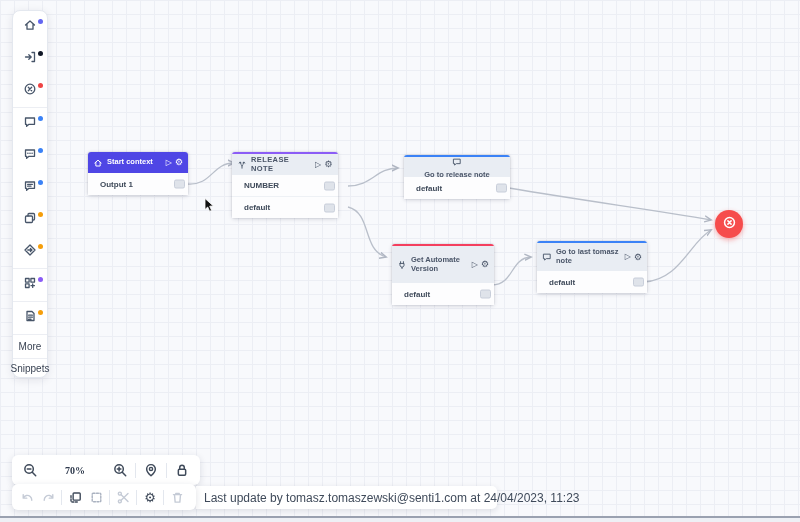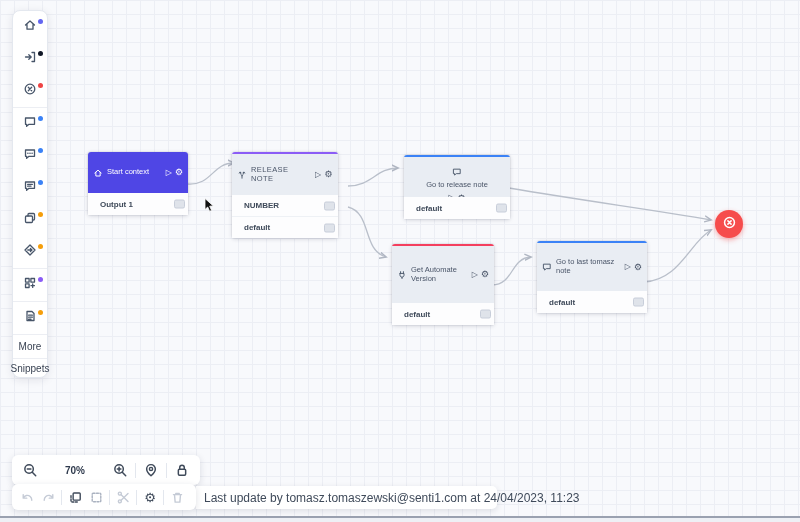--- a/index.html
+++ b/index.html
@@ -21,22 +21,22 @@
   svg.wires{position:absolute;left:0;top:0;pointer-events:none;}
   .wire{fill:none;stroke:#b9bfca;stroke-width:1.3px;}
   
   .node{
     position:absolute;background:#fdfdfe;border-radius:3px;
     box-shadow:0 1px 4px rgba(25,33,61,.18),0 0 0 1px rgba(25,33,61,.04);
     font-size:8px;color:#3f4a5a;
   }
   .node-accent{border-top:2.5px solid #888;border-top-left-radius:3px;border-top-right-radius:3px;}
   .node-header{
-    display:flex;align-items:center;gap:4px;padding:10px 5px;
-    background:#e9edf3;color:#4a5568;font-size:7.5px;font-weight:400;
+    display:flex;align-items:center;gap:4px;padding:0 5px;
+    background:#e9edf3;color:#4a5568;font-size:7.5px;font-weight:700;
   }
   .node-header.solid{background:#4f46e5;color:#fff;border-radius:3px 3px 0 0;}
   .node-title{flex:1;line-height:1.15;}
   .hdr-act{display:flex;align-items:center;gap:3px;}
   .play-ic{font-size:8px;line-height:1;}
   .gear-ic{font-size:9px;line-height:1;}
   .node-row{
     position:relative;display:flex;align-items:center;
     padding:0 14px 0 12px;font-weight:600;background:#fdfdfe;
   }
@@ -65,21 +65,21 @@
   .sb-item.divided{border-top:1px solid #eceef3;}
   .sb-dot{position:absolute;right:4px;top:50%;margin-top:-8px;width:5px;height:5px;border-radius:50%;}
   .sb-text{
     height:23px;display:flex;align-items:center;justify-content:center;
     font-size:10px;color:#3b4454;border-top:1px solid #eceef3;
   }
   
   .tb{
     position:absolute;background:#fff;border-radius:6px;
     box-shadow:0 2px 7px rgba(25,33,61,.14);
-    display:flex;align-items:center;box-sizing:border-box;
+    display:flex;align-items:center;box-sizing:border-box;font-family:Liberation Serif, serif;
   }
   .tb1{left:12px;top:455px;width:188px;height:30px;padding:0 9px;gap:6px;}
   .tb2{left:12px;top:484px;width:184px;height:26px;padding:0 7px;gap:5px;z-index:2;}
   .tb-zoom{flex:1;text-align:center;font-size:10px;font-weight:600;color:#2f3a4d;}
   .vdiv{width:1px;height:15px;background:#e3e7ee;}
   .tbtn{display:flex;align-items:center;justify-content:center;width:18px;height:18px;}
   .tb2 .tbtn{width:16px;height:16px;}
   .statusbar{
     position:absolute;left:196px;top:486px;width:301px;height:23px;
     background:#fff;border-radius:0 5px 5px 0;

